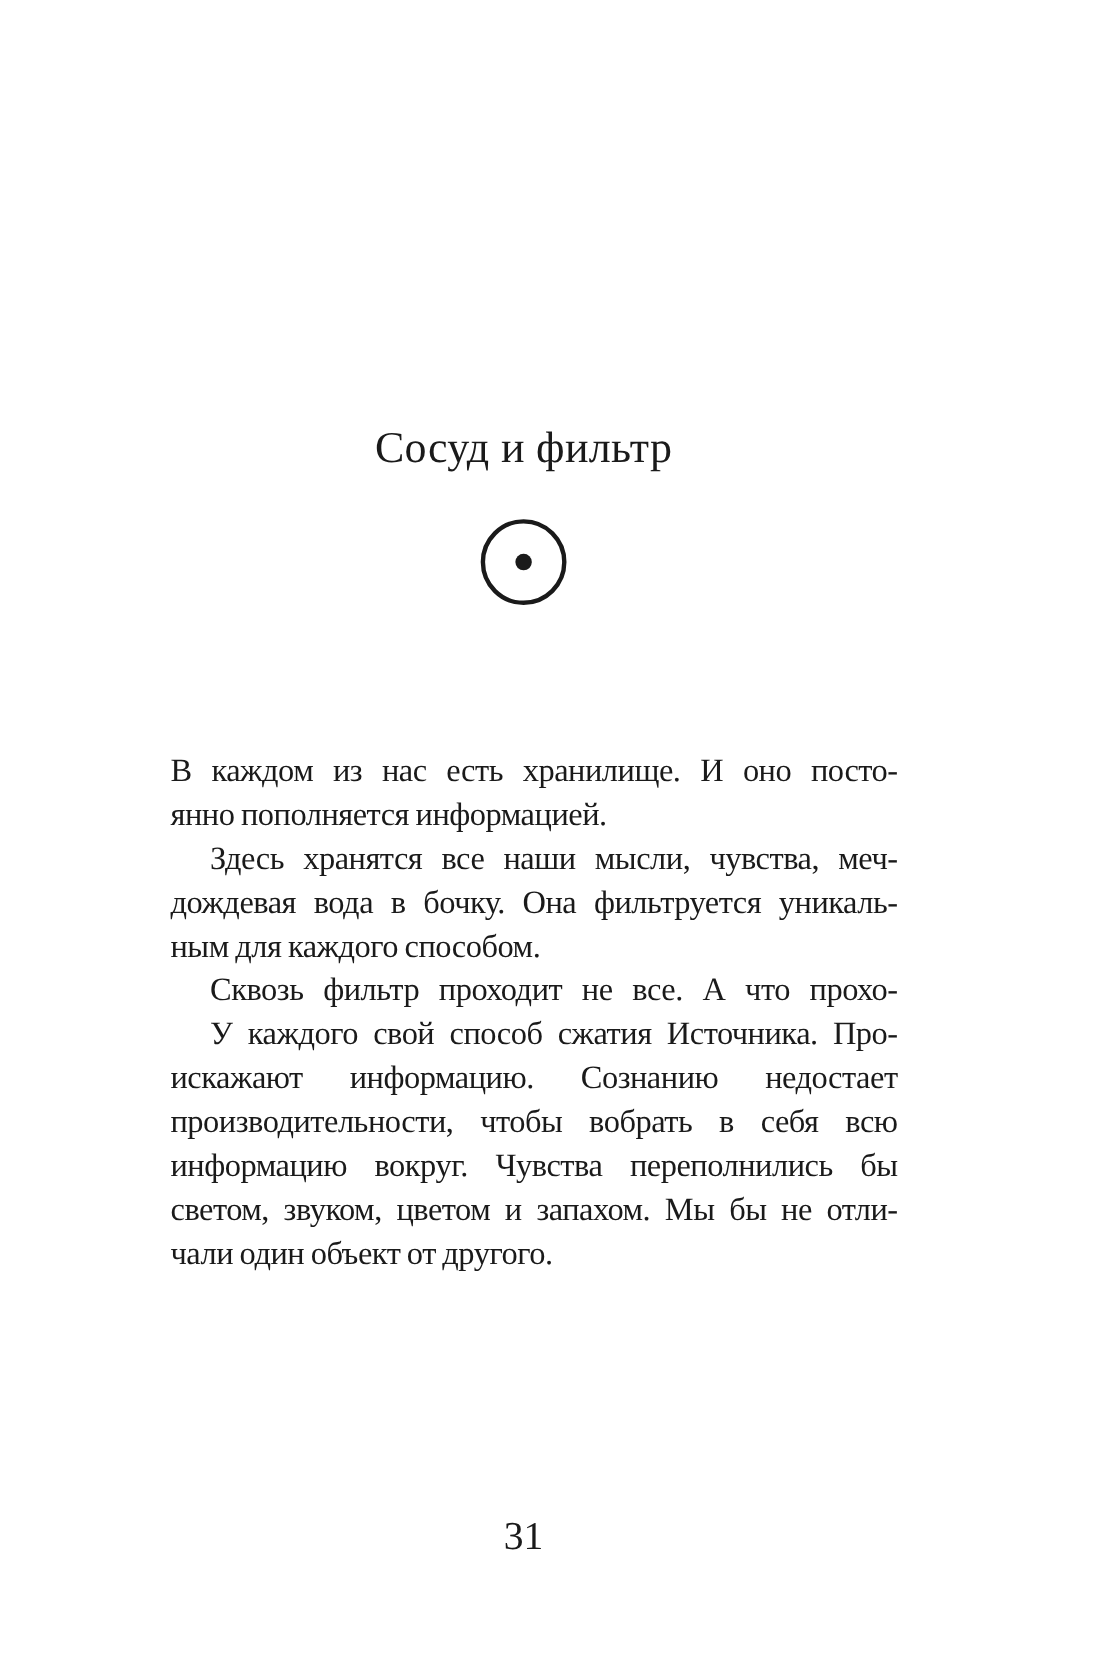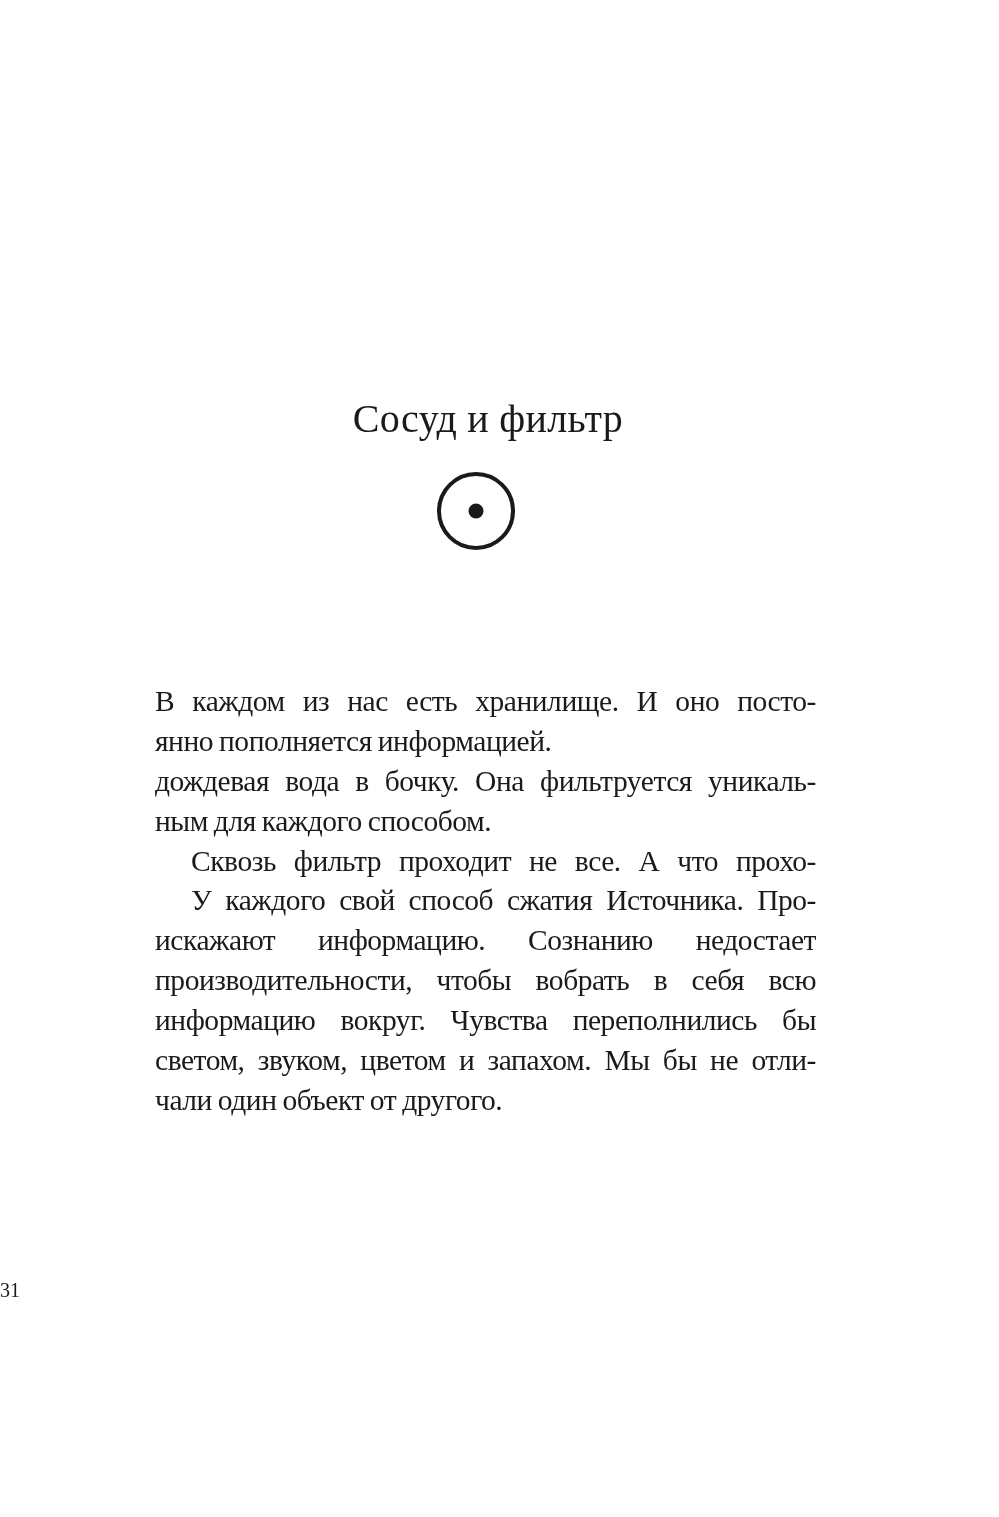--- a/index.html
+++ b/index.html
@@ -23,21 +23,21 @@
   }
   .chapter-title {
     position: absolute;
     left: 0;
     width: 952px;
     top: 382px;
     text-align: center;
     font-size: 40px;
     line-height: 50px;
     font-weight: normal;
-    margin: 12px;
+    margin: 0;
     letter-spacing: 0.3px;
   }
   .emblem {
     position: absolute;
     left: 435px;
     top: 470px;
     width: 82px;
     height: 82px;
   }
   .body-text {
@@ -61,23 +61,23 @@
   .line.last {
     text-align-last: left;
   }
   .line.indent {
     padding-left: 36px;
   }
   .page-number {
     position: absolute;
     left: 0;
     width: 952px;
-    top: 1272px;
-    text-align: left;
-    font-size: 20px;
+    top: 1378px;
+    text-align: center;
+    font-size: 36px;
     line-height: 36px;
   }
 </style>
 </head>
 <body>
 
 <div class="page">
 
   <h1 class="chapter-title">Сосуд и фильтр</h1>
 
@@ -87,20 +87,21 @@
       <circle cx="41" cy="41" r="7.5" fill="#1a1a1a"></circle>
     </svg>
   </div>
 
   <div class="body-text">
     <div>
       <span class="line">В каждом из нас есть хранилище. И оно посто-</span>
       <span class="line last">янно пополняется информацией.</span>
     </div>
     <div>
+      <span class="line indent">Здесь хранятся все наши мысли, чувства, меч-</span>
     </div>
     <div>
       <span class="line">дождевая вода в бочку. Она фильтруется уникаль-</span>
       <span class="line last">ным для каждого способом.</span>
     </div>
     <div>
       <span class="line indent">Сквозь фильтр проходит не все. А что прохо-</span>
     </div>
     <div>
       <span class="line indent">У каждого свой способ сжатия Источника. Про-</span>

